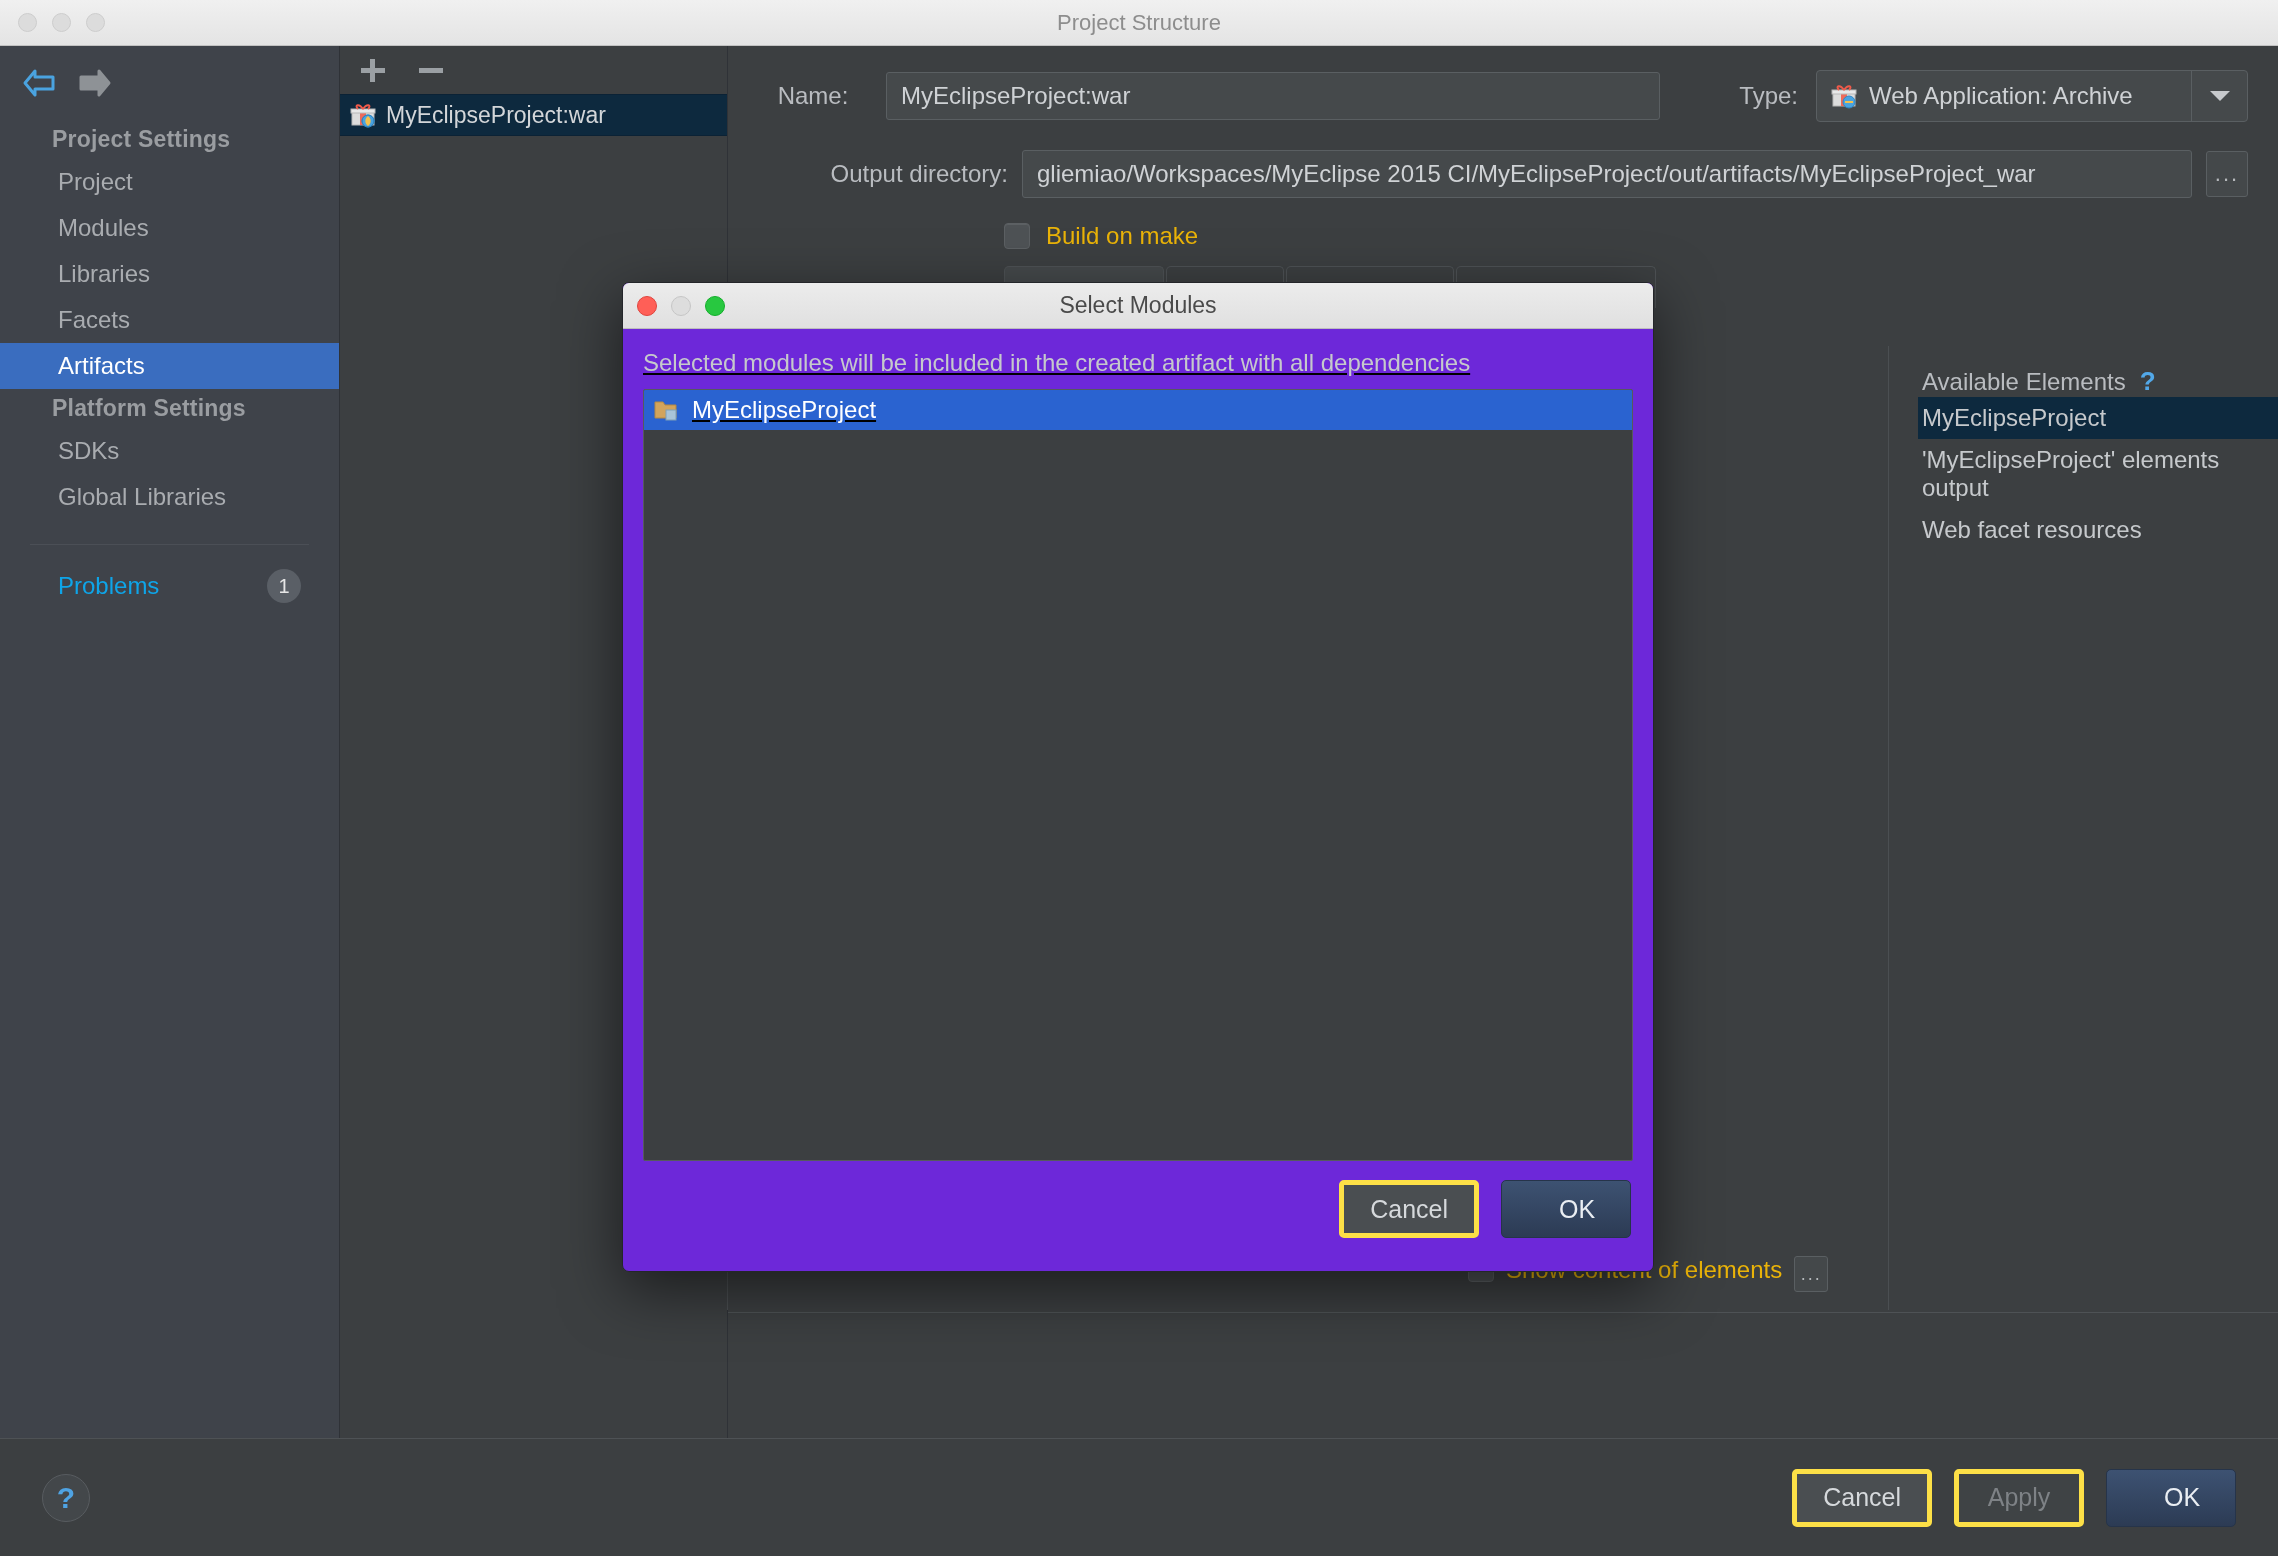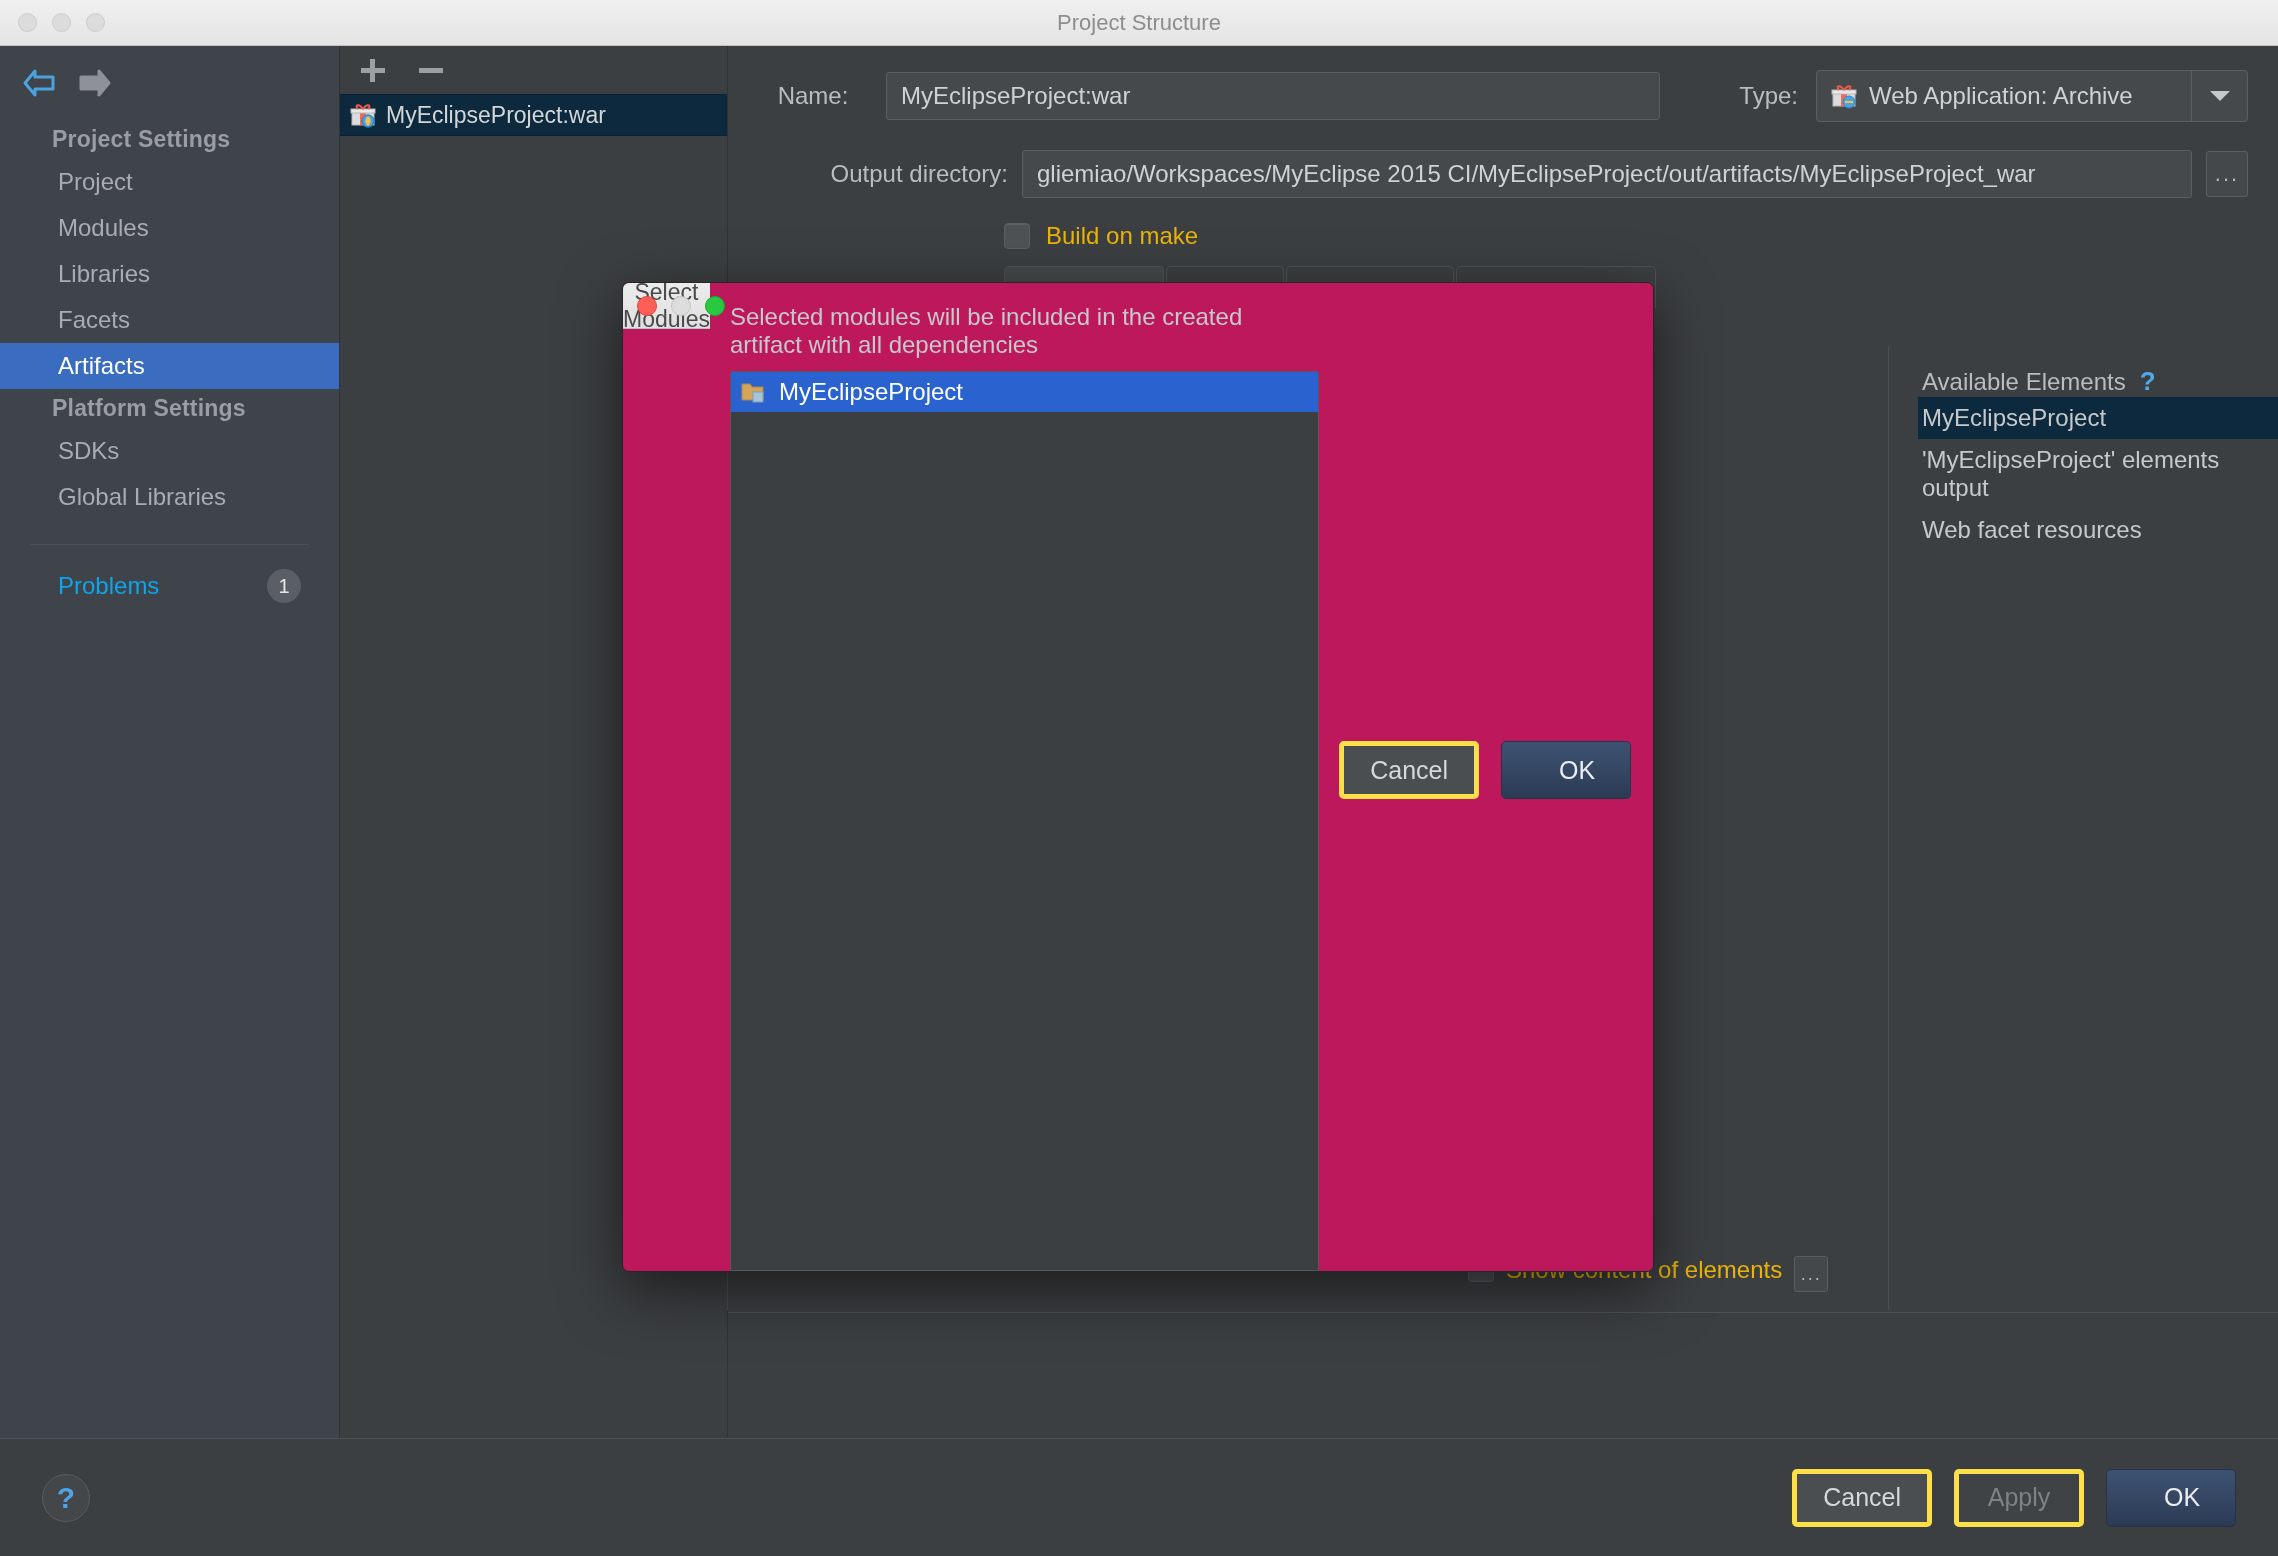--- a/index.html
+++ b/index.html
@@ -171,37 +171,37 @@
   }
 
   
   .modal-shadow {
     position: absolute; left: 622px; top: 282px; width: 1032px; height: 990px;
     box-shadow: 0 18px 60px rgba(0,0,0,.55);
     border-radius: 7px;
   }
   .modal {
     position: absolute; left: 622px; top: 282px; width: 1032px; height: 990px;
-    background: #be185d; border-radius: 7px; overflow: hidden;
+    background: #6d28d9; border-radius: 7px; overflow: hidden;
     border: 1px solid #24262a;
-    display: flex; flex-direction: row;
+    display: flex; flex-direction: column;
   }
   .modal-title {
     height: 46px; flex: 0 0 46px;
     background: linear-gradient(to bottom, #ececec, #e0e0e0);
     border-bottom: 1px solid #bdbdbd;
     position: relative; display: flex; align-items: center;
   }
   .modal-title .title { width: 100%; text-align: center; font-size: 23px; color: #4a4a4a; }
   .m-tl-group { position: absolute; left: 14px; display: flex; gap: 14px; }
   .m-tl { width: 20px; height: 20px; border-radius: 50%; }
   .m-tl.red { background: #ff5f57; border: 1px solid #e0443e; }
   .m-tl.yellow { background: #dddddd; border: 1px solid #c6c6c6; }
   .m-tl.green { background: #28c840; border: 1px solid #13ae2b; }
-  .modal-body { flex: 1 1 auto; padding: 18px 20px 0 20px; display: flex; flex-direction: column; }
+  .modal-body { flex: 1 1 auto; padding: 18px 20px 0 20px; display: flex; flex-direction: column; text-decoration: underline; }
   .modal-desc { font-size: 24px; color: #c6c9cc; padding: 2px 0 12px 0; }
   .modal-list {
     flex: 1 1 auto; background: #3c3f41;
     border: 1px solid #565a5d; border-radius: 2px; overflow: hidden;
   }
   .modal-list .item {
     display: flex; align-items: center; gap: 12px;
     height: 40px; padding-left: 10px;
     font-size: 24px; color: #ffffff;
   }

